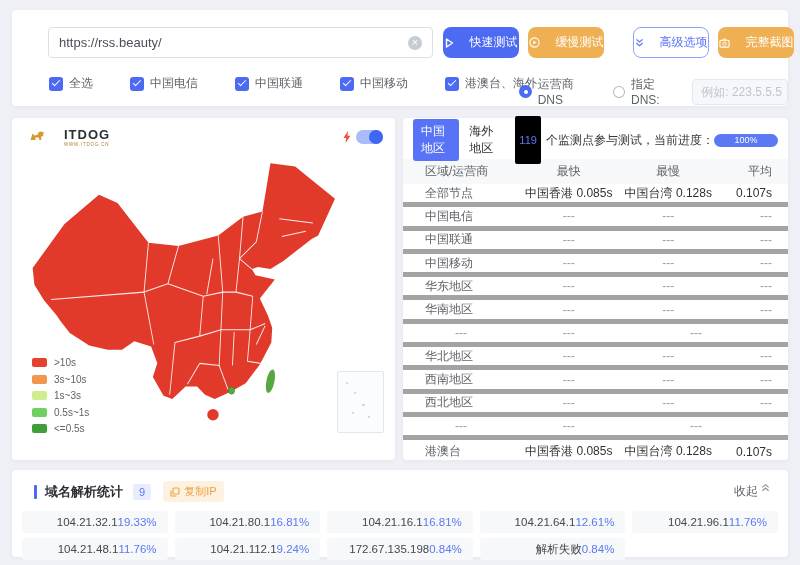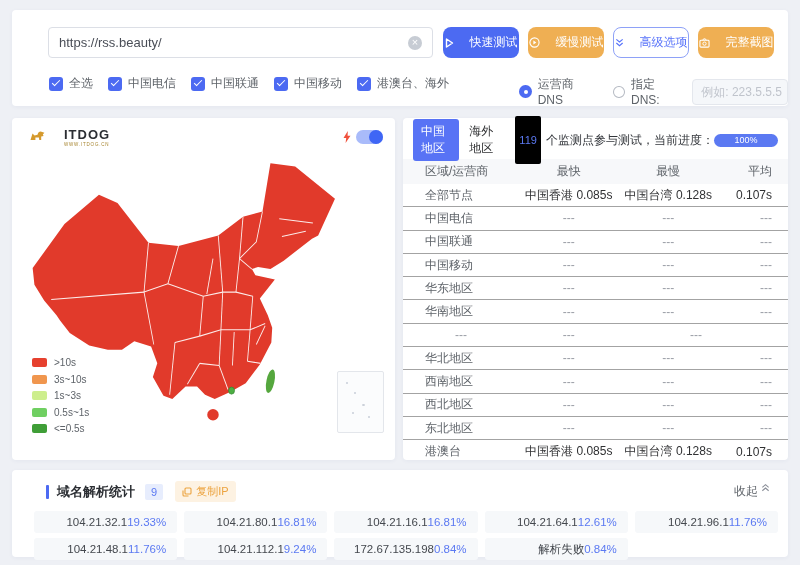--- a/index.html
+++ b/index.html
@@ -11,22 +11,22 @@
   .top-card { left:12px; top:10px; width:776px; height:96px; }
   .url-input { position:absolute; left:36px; top:17px; width:385px; height:31px; border:1px solid #dcdfe6; border-radius:4px; display:flex; align-items:center; padding:0 10px; font-size:13px; color:#4a4e57; }
   .url-input .val { flex:1; white-space:nowrap; overflow:hidden; }
   .clear-ic { width:14px; height:14px; border-radius:50%; background:#c7ccd4; position:relative; flex:0 0 auto; cursor:pointer; }
   .clear-ic::before { content:"×"; position:absolute; left:0; top:-1px; width:14px; text-align:center; color:#fff; font-size:11px; line-height:15px; }
   .btn-row { position:absolute; left:431px; top:17px; display:flex; gap:9px; }
   .btn { height:31px; width:76px; border-radius:8px; font-size:12px; color:#fff; display:flex; align-items:center; justify-content:center; gap:16px; cursor:pointer; border:none; }
   .btn svg { flex:0 0 auto; }
   .btn-blue { background:#4c6af2; }
   .btn-orange { background:#efaf53; }
-  .btn-outline { background:#fff; border:1px solid #8ea1f7; color:#5873fa; }
-  .check-row { position:absolute; left:37px; top:65px; display:flex; align-items:flex-start; gap:15px; font-size:12px; color:#5f6良368; color:#5e6369; }
+  .btn-outline { background:#fff; border:1px solid #8ea1f7; color:#5873fa;margin-left:20px; }
+  .check-row { position:absolute; left:37px; top:65px; display:flex; align-items:flex-start; gap:37px; font-size:12px; color:#5f6良368; color:#5e6369; }
   .cbx { display:flex; align-items:center; gap:6px; cursor:pointer; color:#5e6369; }
   .cb { width:14px; height:14px; background:#4c6af2; border-radius:3px; position:relative; }
   .cb::after { content:""; position:absolute; left:4.5px; top:1.5px; width:3px; height:7px; border:solid #fff; border-width:0 1.6px 1.6px 0; transform:rotate(45deg); }
   .dns-row { position:absolute; left:507px; top:66px; display:flex; align-items:center; gap:6px; font-size:12px; color:#5e6369; }
   .radio-on { width:13px; height:13px; border-radius:50%; background:#4c6af2; position:relative; }
   .radio-on::after { content:""; position:absolute; left:4.5px; top:4.5px; width:4px; height:4px; border-radius:50%; background:#fff; }
   .radio-off { width:12px; height:12px; border-radius:50%; border:1px solid #b4b9c2; background:#fff; }
   .dns-input { width:98px; height:26px; background:#f5f7fa; border:1px solid #e4e7ed; border-radius:4px; color:#c0c4cc; font-size:12px; line-height:24px; padding:0 8px; margin-left:4px; white-space:nowrap; overflow:hidden; }
 
   
@@ -51,29 +51,29 @@
   .tab { font-size:12px; padding:4px 8px; border-radius:3px; cursor:pointer; }
   .tab.active { background:#5873f5; color:#fff; }
   .tab.plain { color:#303133; margin-left:2px; }
   .node-badge { background:#000000; color:#5b79f2; font-size:11px; padding:18px 4px; border-radius:2px; margin-left:8px; }
   .prog-label { font-size:12px; color:#33363b; margin-left:5px; white-space:nowrap; }
   .prog-bar { margin-left:auto; width:102px; height:13px; border-radius:7px; background:#5b79f2; color:#fff; font-size:9px; text-align:center; line-height:13px; }
   .thead { height:25px; background:#f7f8fa; display:grid; grid-template-columns:116px 1fr 1fr 70px; align-items:center; font-size:12px; color:#5e6369; }
   .thead .h1 { padding-left:22px; }
   .thead .h2,.thead .h3 { text-align:center; }
   .thead .h4 { text-align:right; padding-right:16px; }
-  .tbody .trow { height:23.3px; display:grid; grid-template-columns:116px 1fr 1fr 70px; align-items:center; font-size:12px; border-bottom:1px solid #a3a3a3; }
+  .tbody .trow { height:23.3px; display:grid; grid-template-columns:116px 1fr 1fr 70px; align-items:center; font-size:12px; border-bottom:5px solid #a3a3a3; }
   .tbody .trow:last-child { border-bottom:none; }
   .trow .c1 { padding-left:22px; color:#5e6369; }
   .trow .c2,.trow .c3 { text-align:center; color:#303133; }
   .trow .c4 { text-align:right; padding-right:16px; color:#303133; }
   .trow .muted { color:#9a9ea6; }
 
   
-  .dns-card { left:12px; top:470px; width:776px; height:87px;padding-left:12px; }
+  .dns-card { left:12px; top:470px; width:776px; height:87px; }
   .dns-head { display:flex; align-items:center; padding:11px 18px 0 22px; }
   .tbar { width:3px; height:14px; background:#4c6af2; border-radius:1px; margin-right:8px; }
   .dns-title { font-size:13px; font-weight:bold; color:#2b2e33; }
   .cnt-badge { background:#e7edfd; color:#5b79f2; font-size:11px; padding:2px 6px; border-radius:2px; margin-left:10px; }
   .copy-btn { display:flex; align-items:center; gap:4px; background:#fdf2e2; color:#eca33f; font-size:11px; padding:3px 7px; border-radius:3px; margin-left:12px; cursor:pointer; border:none; }
   .collapse { margin-left:auto; display:flex; gap:3px; font-size:12px; color:#5e6369; cursor:pointer; }
   .tiles { display:grid; grid-template-columns:repeat(5,1fr); gap:5px 7px; padding:9px 10px 0 10px; }
   .tile { height:22px; background:#f6f8fa; border-radius:3px; display:flex; align-items:center; justify-content:flex-end; padding:0 11px; }
   .tile .ip { font-size:11.5px; color:#44484e; }
   .tile .pct { font-size:11.5px; color:#5b79f2; }
@@ -309,21 +309,20 @@
         <span class="c3 muted">---</span>
         <span class="c4 muted">---</span>
       </div>
     <div class="trow">
         <span class="c1">西北地区</span>
         <span class="c2 muted">---</span>
         <span class="c3 muted">---</span>
         <span class="c4 muted">---</span>
       </div>
     <div class="trow">
-        <span class="c1">东北地区</span>
         <span class="c2 muted">---</span>
         <span class="c3 muted">---</span>
         <span class="c4 muted">---</span>
       </div>
     <div class="trow">
         <span class="c1">港澳台</span>
         <span class="c2">中国香港 0.085s</span>
         <span class="c3">中国台湾 0.128s</span>
         <span class="c4">0.107s</span>
       </div>

